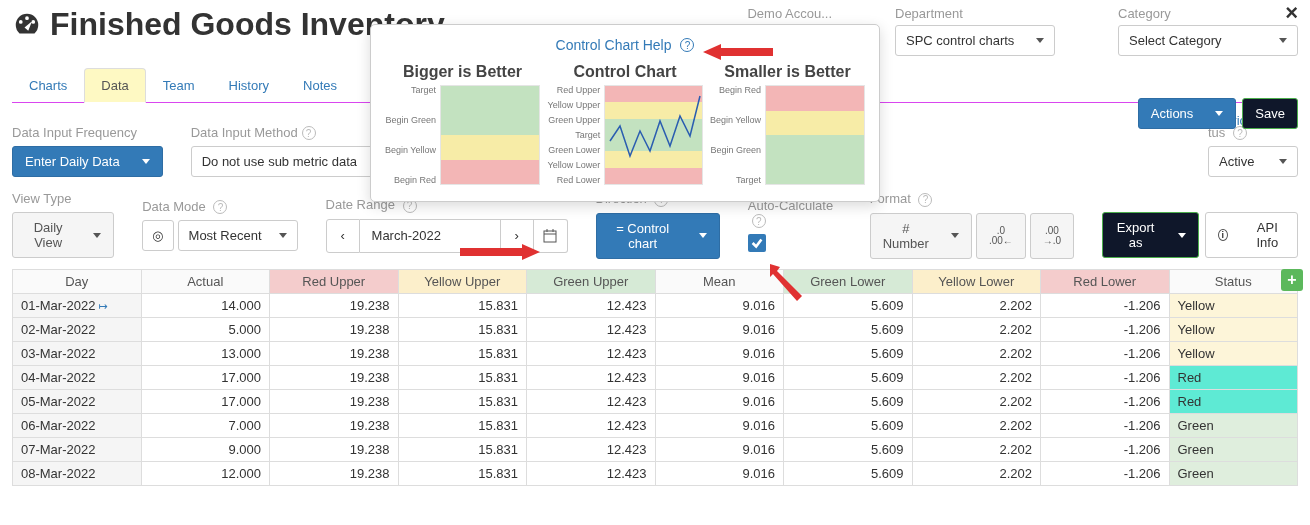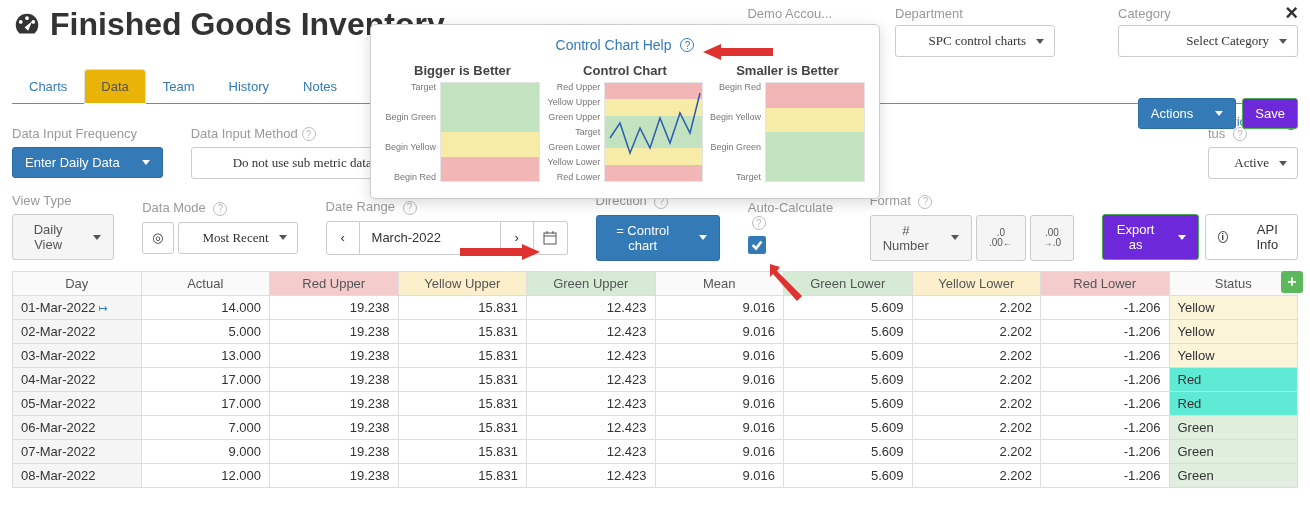--- a/index.html
+++ b/index.html
@@ -13,32 +13,32 @@
   }
   .container { padding: 6px 12px 0 12px; position: relative; }
   .close-x { position:absolute; right:12px; top:0; font-size:22px; font-weight:bold; cursor:pointer; color:#333; }
   .header { display:flex; align-items:flex-start; justify-content:space-between; }
   .title-area { display:flex; align-items:center; gap:8px; }
   .gauge-icon { width:30px; height:30px; fill:#333; }
   h1 { font-size:32px; font-weight:bold; margin:0; }
   .top-controls { display:flex; gap:18px; align-items:flex-start; }
   .top-col { display:flex; flex-direction:column; gap:4px;padding-left:45px; }
   .muted-label { color:#999; font-size:13px; }
-  .select-box { border:1px solid #ccc; border-radius:3px; padding:7px 10px; display:flex; align-items:center; justify-content:flex-end; background:#fff; min-width:160px; gap:10px;font-family:Liberation Serif, serif; }
+  .select-box { border:1px solid #ccc; border-radius:3px; padding:7px 10px; display:flex; align-items:center; justify-content:space-between; background:#fff; min-width:160px; gap:16px; }
   .caret { width:0; height:0; border-left:4px solid transparent; border-right:4px solid transparent; border-top:5px solid #555; }
   .caret-white { border-top-color:#fff; }
   .btn { border-radius:3px; padding:7px 12px; border:1px solid transparent; display:inline-flex; align-items:center; gap:22px; cursor:pointer; font-size:13px; }
   .btn-primary { background:#337ab7; color:#fff; border-color:#2e6da4; }
-  .btn-green { background:#6d28d9; color:#fff; border-color:#4cae4c; }
+  .btn-green { background:#0f172a; color:#fff; border-color:#4cae4c; }
   .btn-light { background:#f5f5f5; color:#555; border-color:#ccc; }
   .btn-white { background:#fff; color:#333; border-color:#ccc; }
   .top-buttons { display:flex; gap:6px; margin-top:20px; }
   .tabs { border-bottom:1px solid #d946ef; margin-top:12px; display:flex; }
   .tab { padding:9px 16px; color:#337ab7; border:1px solid transparent; border-bottom:none; cursor:pointer; }
-  .tab.active { color:#555; border-color:#ddd; border-bottom:1px solid #fff; margin-bottom:-1px; border-radius:4px 4px 0 0; background:#eab308; }
+  .tab.active { color:#555; border-color:#ddd; border-bottom:1px solid #fff; margin-bottom:-1px; border-radius:4px 4px 0 0; background:#fef9c3; }
   .row { display:flex; align-items:center; gap:28px; margin-top:14px; }
   .col { display:flex; flex-direction:column; gap:6px; }
   .help-q { display:inline-flex; width:14px; height:14px; border:1px solid #bbb; border-radius:50%; color:#bbb; font-size:10px; align-items:center; justify-content:center; margin-left:4px; }
   .btn-group { display:flex; }
   .btn-group .sq { border:1px solid #ccc; background:#fff; width:34px; height:34px; display:flex; align-items:center; justify-content:center; cursor:pointer; }
   .btn-group .sq:first-child { border-radius:3px 0 0 3px; }
   .btn-group .sq:last-child { border-radius:0 3px 3px 0; }
   .btn-group .mid { border:1px solid #ccc; border-left:none; border-right:none; background:#fff; height:34px; padding:0 12px; display:flex; align-items:center; min-width:140px; }
   .metric-help { text-align:right; margin-top:10px; }
   .metric-help a { color:#337ab7; text-decoration:none; }
@@ -57,21 +57,21 @@
   td.status-red { background:#5eead4; }
   td.status-green { background:#dfeedd; }
   .arrow-out { color:#337ab7; font-size:11px; }
   .add-btn { position:absolute; right:-5px; top:0; width:22px; height:22px; background:#5cb85c; border-radius:3px; color:#fff; display:flex; align-items:center; justify-content:center; font-weight:bold; cursor:pointer; font-size:16px; }
 
   
   .popover { position:absolute; left:370px; top:24px; width:510px; background:#fff; border:1px solid #ccc; border-radius:5px; box-shadow:0 4px 14px rgba(0,0,0,0.15); z-index:10; padding:12px 14px 16px; }
   .popover .phead { text-align:center; color:#337ab7; font-size:14px; display:flex; justify-content:center; align-items:center; gap:5px; }
   .charts3 { display:flex; justify-content:space-between; margin-top:10px; }
   .mini { width:155px; }
-  .mini-title { text-align:center; font-size:13px; color:#444; margin-bottom:4px; font-weight:bold; }
+  .mini-title { text-align:center; font-size:16px; color:#444; margin-bottom:4px; font-weight:bold; }
   .mini-body { display:flex; }
   .mini-labels { display:flex; flex-direction:column; justify-content:space-between; font-size:9px; color:#777; text-align:right; padding-right:4px;align-items:flex-end; }
   .mini-chart { flex:1; height:100px; display:flex; flex-direction:column; border:1px solid #e5e5e5; position:relative; }
   .band { flex:1; }
   .b-red { background:#f3b6b6; }
   .b-yellow { background:#f7eca7; }
   .b-green { background:#c3e2c0; }
   .red-arrow { position:absolute; z-index:11; }
   .red-arrow svg { fill:#e03131; }
 </style>

